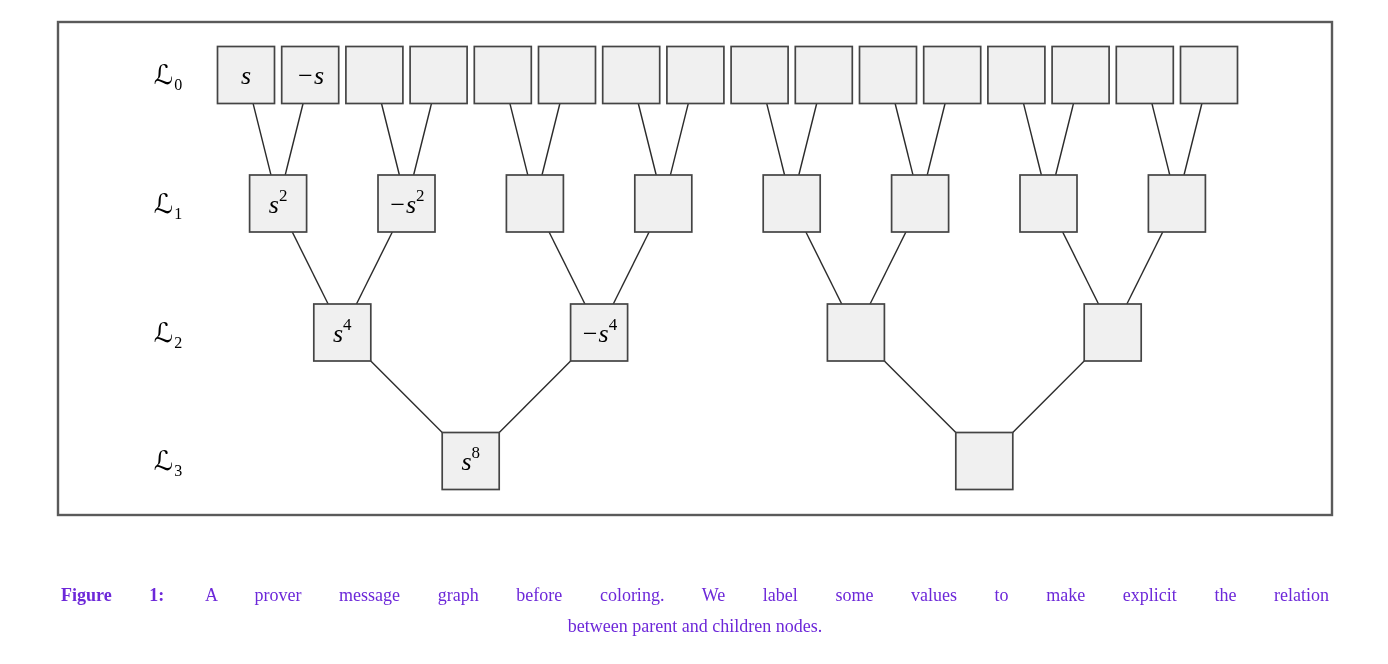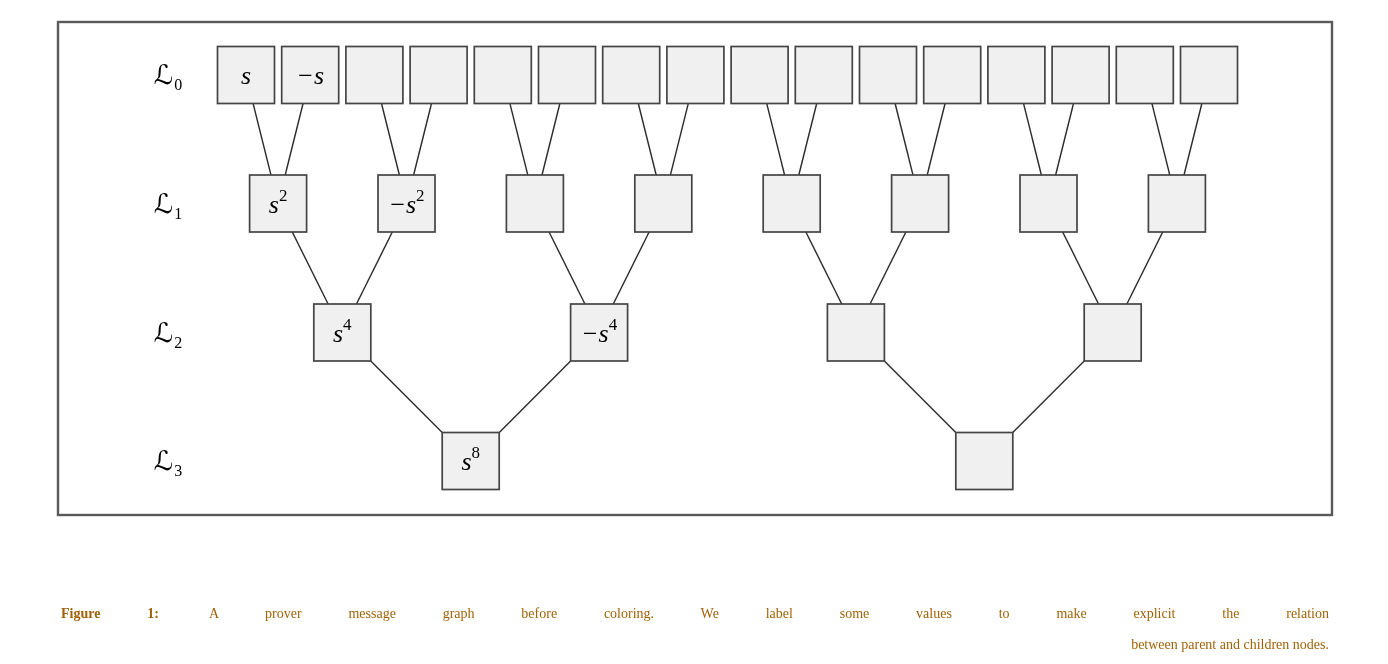--- a/index.html
+++ b/index.html
@@ -13,33 +13,33 @@
   }
   .diagram-svg {
     position: absolute;
     left: 0; top: 0;
     width: 1388px; height: 540px;
     display: block;
   }
   .caption {
     position: absolute;
     left: 61px;
-    top: 598px;
+    top: 580px;
     width: 1268px;
-    font-size: 14px;
+    font-size: 18px;
     line-height: 31px;
-    color: #a16207;
+    color: #6d28d9;
   }
   .caption-line-1 {
     text-align: justify;
     text-align-last: justify;
     white-space: normal;
   }
   .caption-line-2 {
-    text-align: right;
+    text-align: center;
   }
   .caption-label {
     font-weight: bold;
     margin-right: 4px;
   }
 </style>
 </head>
 <body>
 
 <div class="page">

